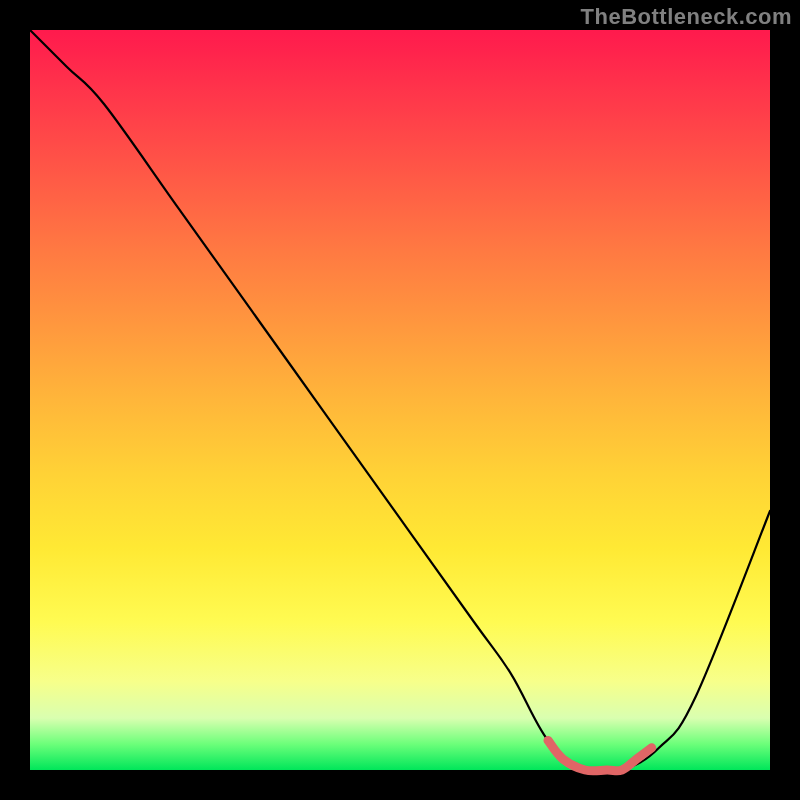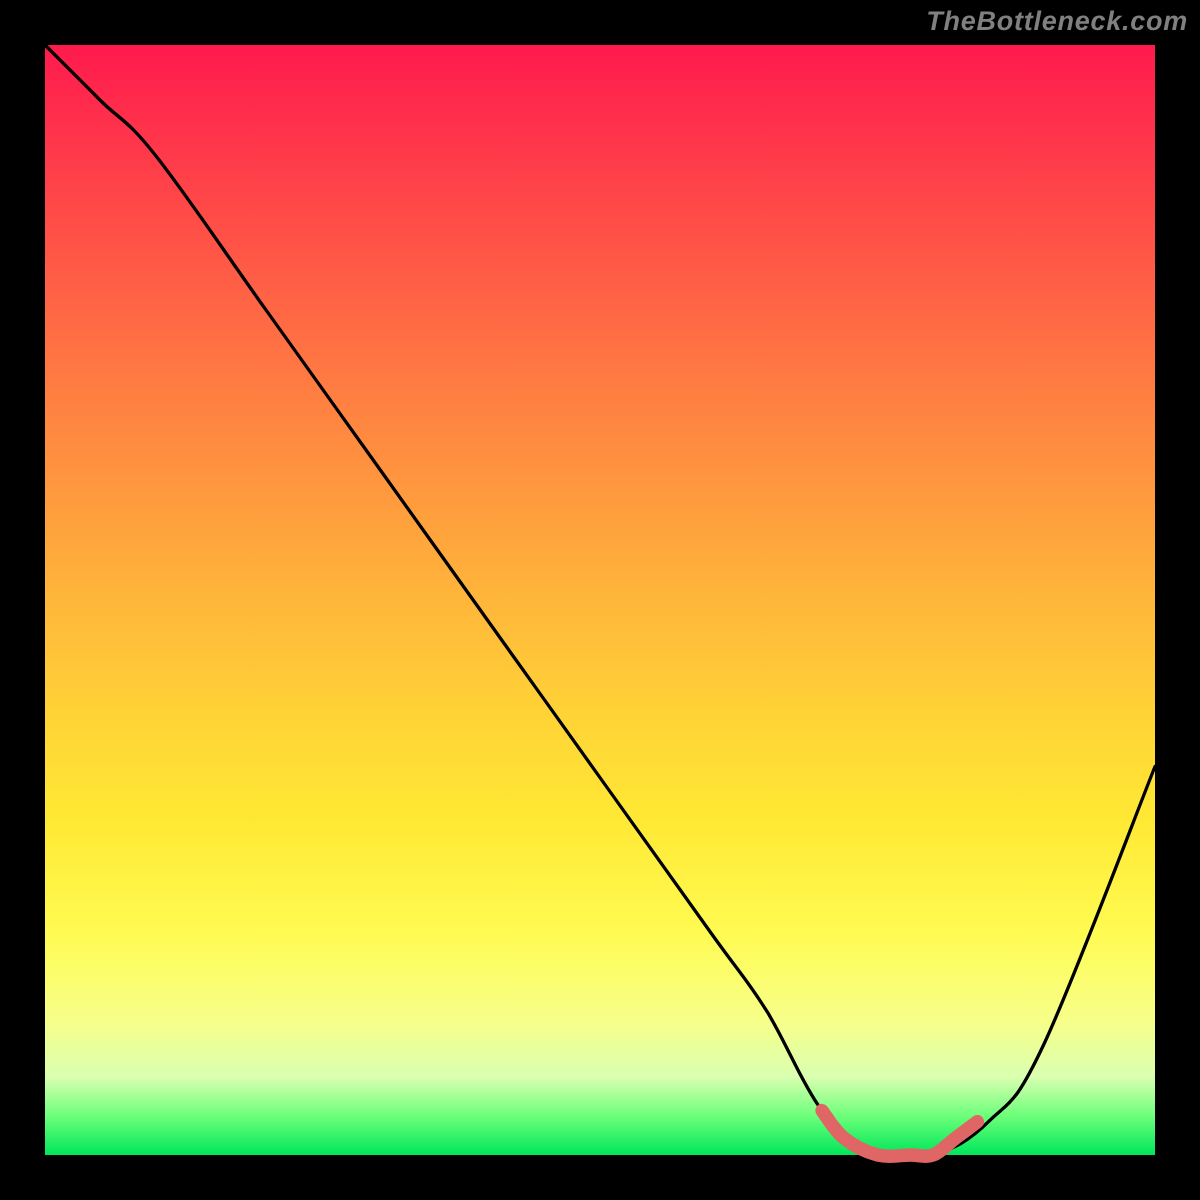--- a/index.html
+++ b/index.html
@@ -15,25 +15,24 @@
     position: relative;
     width: 800px;
     height: 800px;
     background: #000;
   }
   .attribution {
     position: absolute;
     top: 4px;
     right: 8px;
     color: #808080;
-    font-size: 18px;
+    font-size: 22px;
     font-weight: bold;
     letter-spacing: 0.5px;
     z-index: 10;
-    font-style: italic;
   }
   .plot {
     position: absolute;
     left: 30px;
     top: 30px;
     width: 740px;
     height: 740px;
     background: linear-gradient(to bottom,
       #ff1a4d 0%,
       #ff3a4a 10%,

